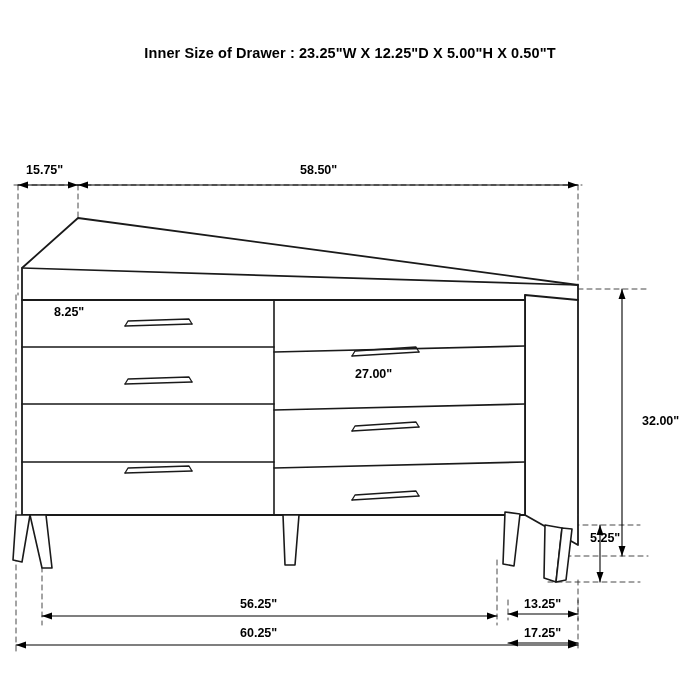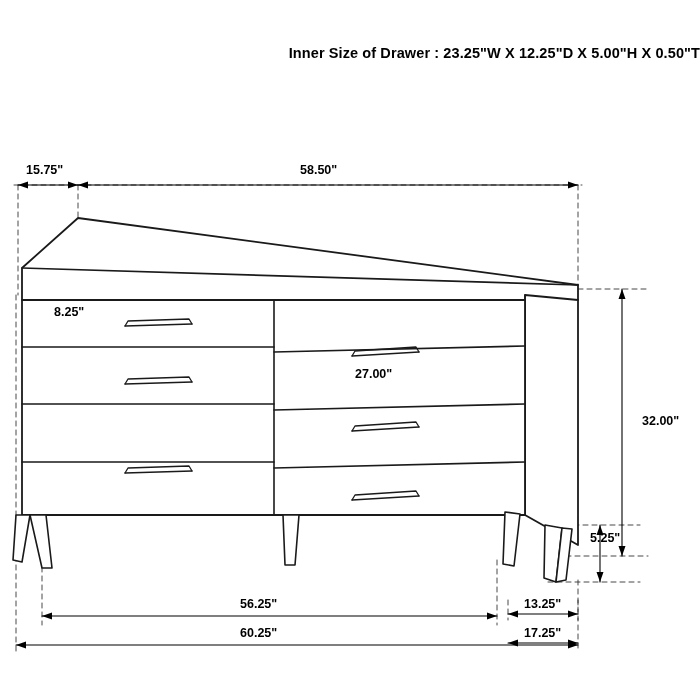--- a/index.html
+++ b/index.html
@@ -13,21 +13,21 @@
     height: 700px;
     background: #ffffff;
     font-family: "Liberation Sans", sans-serif;
     overflow: hidden;
   }
   #title {
     position: absolute;
     left: 0;
     top: 45px;
     width: 700px;
-    text-align: right;
+    text-align: center;
     font-size: 14.5px;
     font-weight: bold;
     color: #000000;
     letter-spacing: 0.1px;
   }
   svg#drawing {
     position: absolute;
     left: 0;
     top: 0;
     width: 700px;

